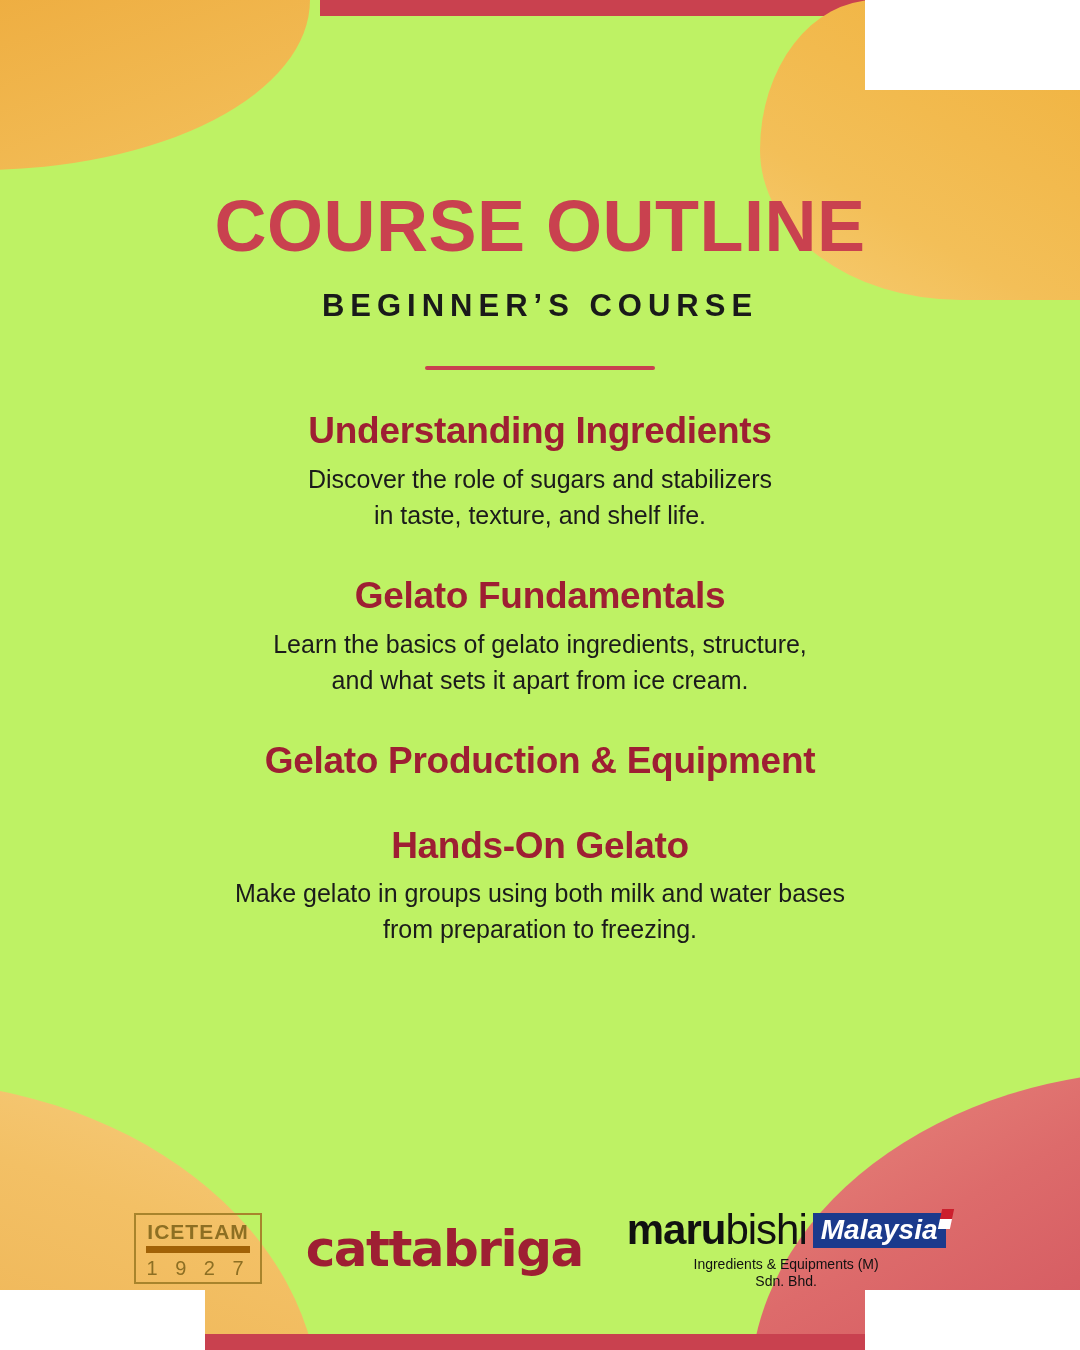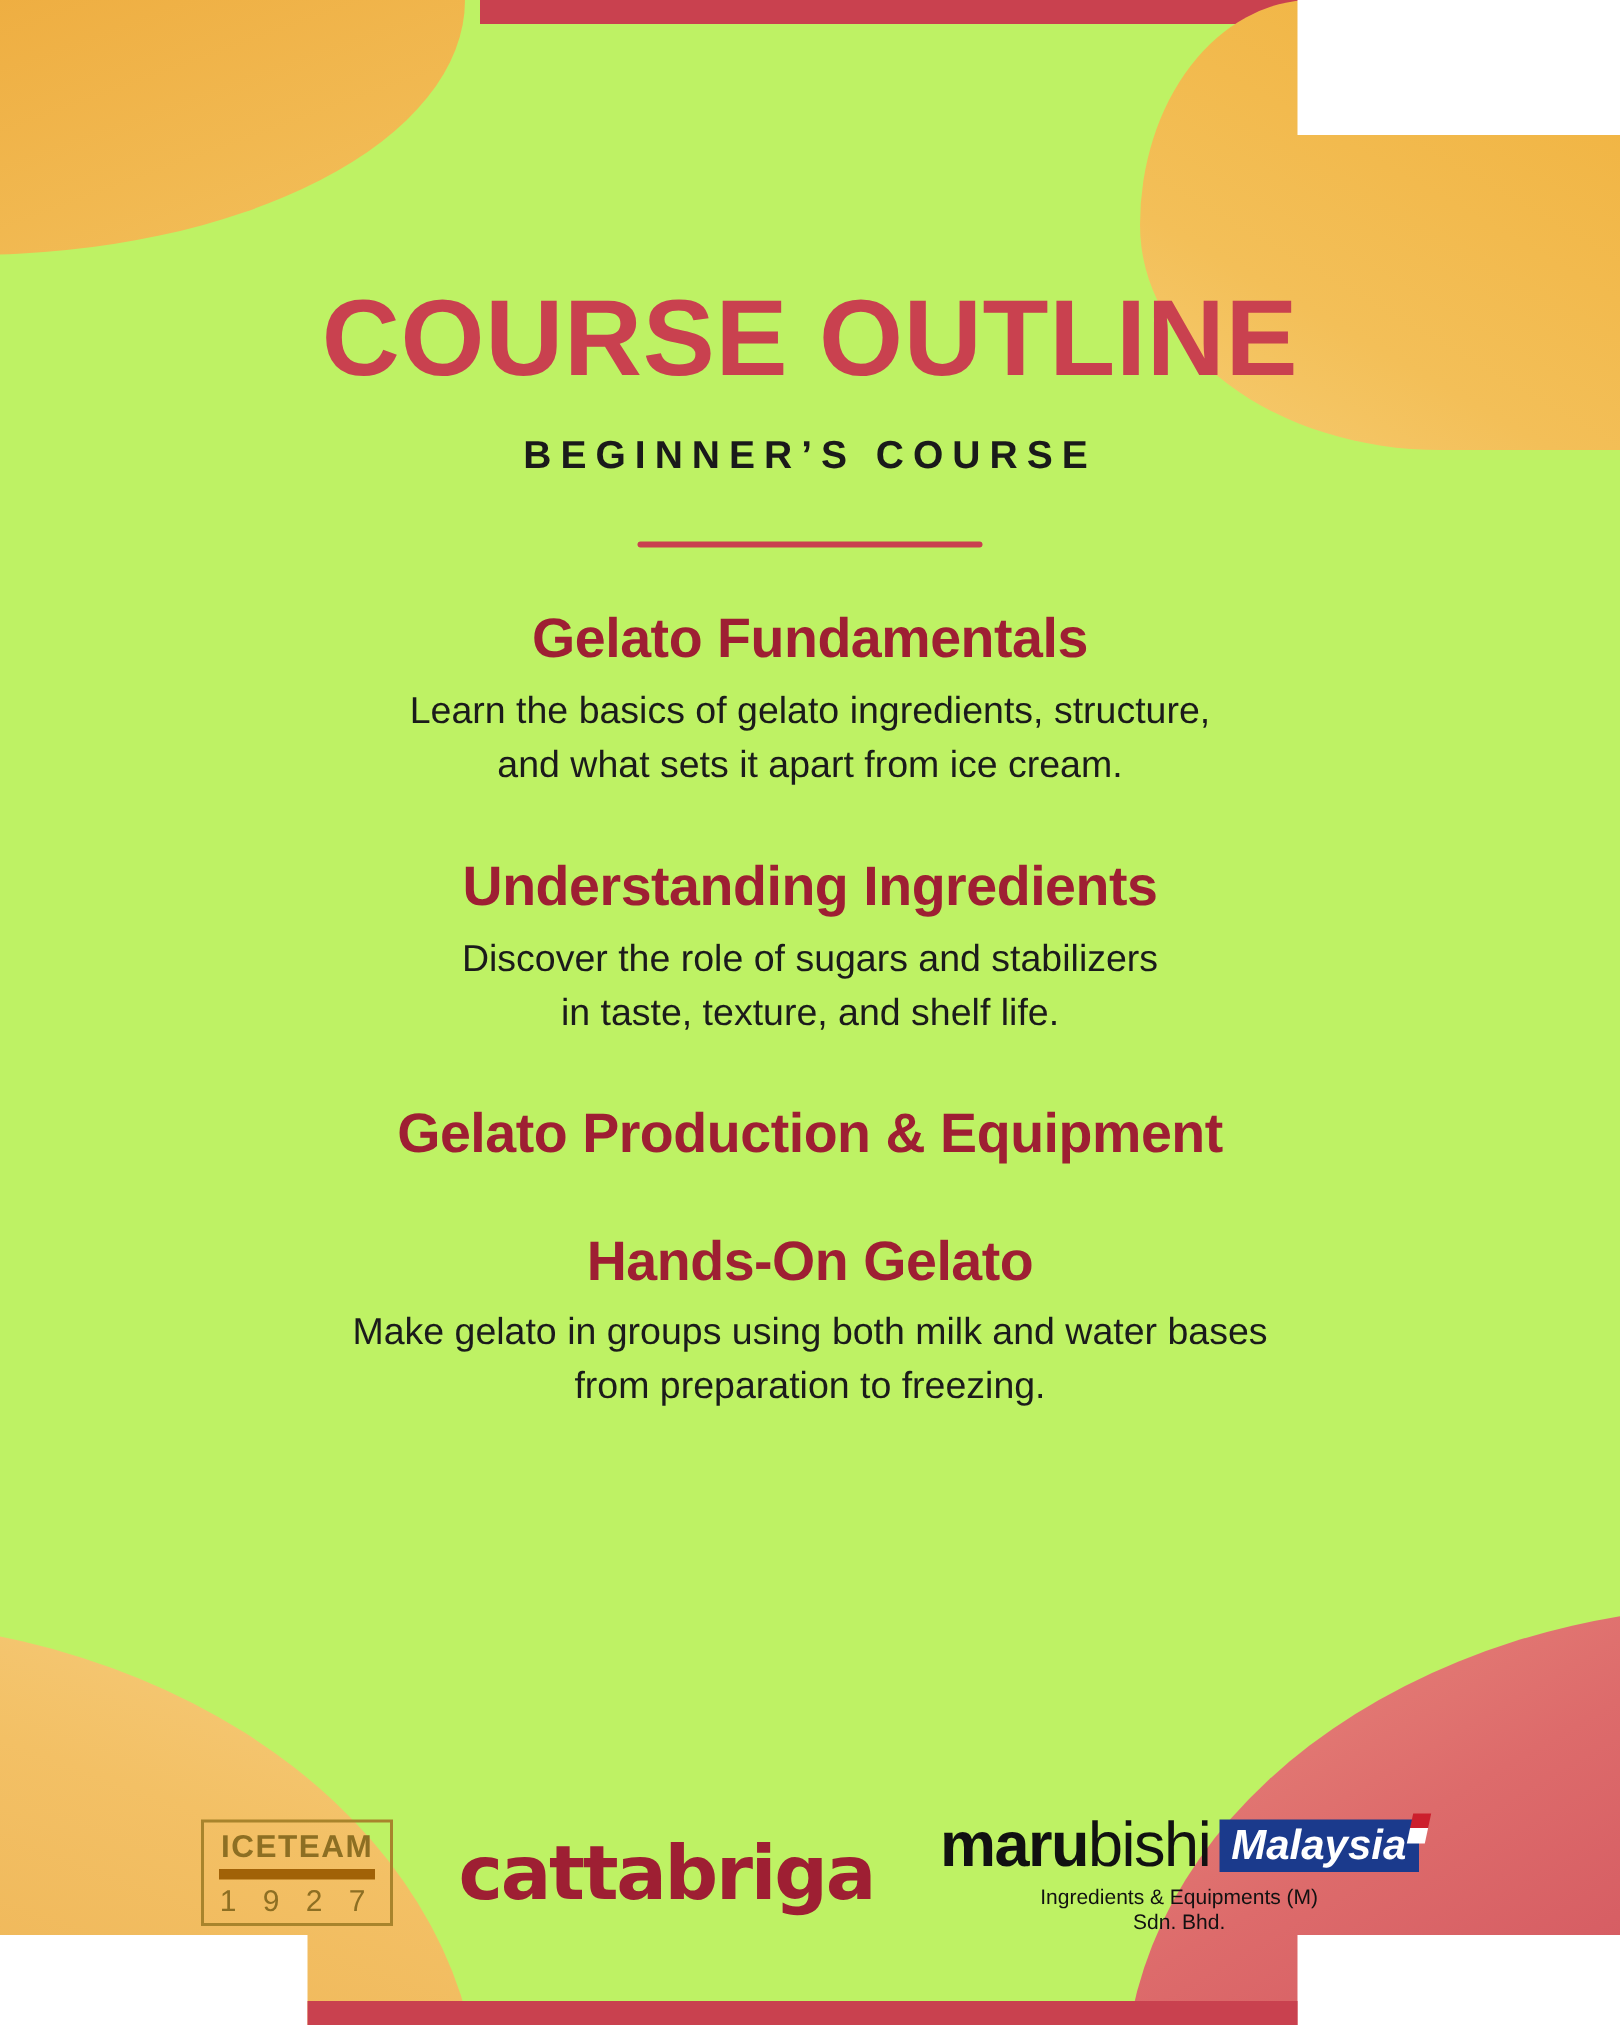--- a/index.html
+++ b/index.html
@@ -102,21 +102,21 @@
     margin-top: 190px;
     font-size: 72px;
     font-weight: bold;
     letter-spacing: 0.5px;
     color: #c9414f;
     line-height: 1;
   }
 
   .subtitle {
     margin-top: 26px;
-    font-size: 26px;
+    font-size: 31px;
     font-weight: bold;
     letter-spacing: 6px;
     color: #1a1a1a;
   }
 
   .rule {
     width: 230px;
     height: 4px;
     background: #c9414f;
     margin: 42px auto 0 auto;
@@ -247,29 +247,29 @@
 
   <div class="content">
 
     <h1 class="title">COURSE OUTLINE</h1>
     <h2 class="subtitle">BEGINNER’S COURSE</h2>
     <div class="rule"></div>
 
     <div class="modules">
 
       <div class="module">
+        <div class="module-title">Understanding Ingredients</div>
+        <div class="module-desc">Discover the role of sugars and stabilizers
+in taste, texture, and shelf life.</div>
+      </div>
+
+      <div class="module">
         <div class="module-title">Gelato Fundamentals</div>
         <div class="module-desc">Learn the basics of gelato ingredients, structure,
 and what sets it apart from ice cream.</div>
-      </div>
-
-      <div class="module">
-        <div class="module-title">Understanding Ingredients</div>
-        <div class="module-desc">Discover the role of sugars and stabilizers
-in taste, texture, and shelf life.</div>
       </div>
 
       <div class="module">
         <div class="module-title">Gelato Production &amp; Equipment</div>
       </div>
 
       <div class="module">
         <div class="module-title">Hands-On Gelato</div>
         <div class="module-desc">Make gelato in groups using both milk and water bases
 from preparation to freezing.</div>

